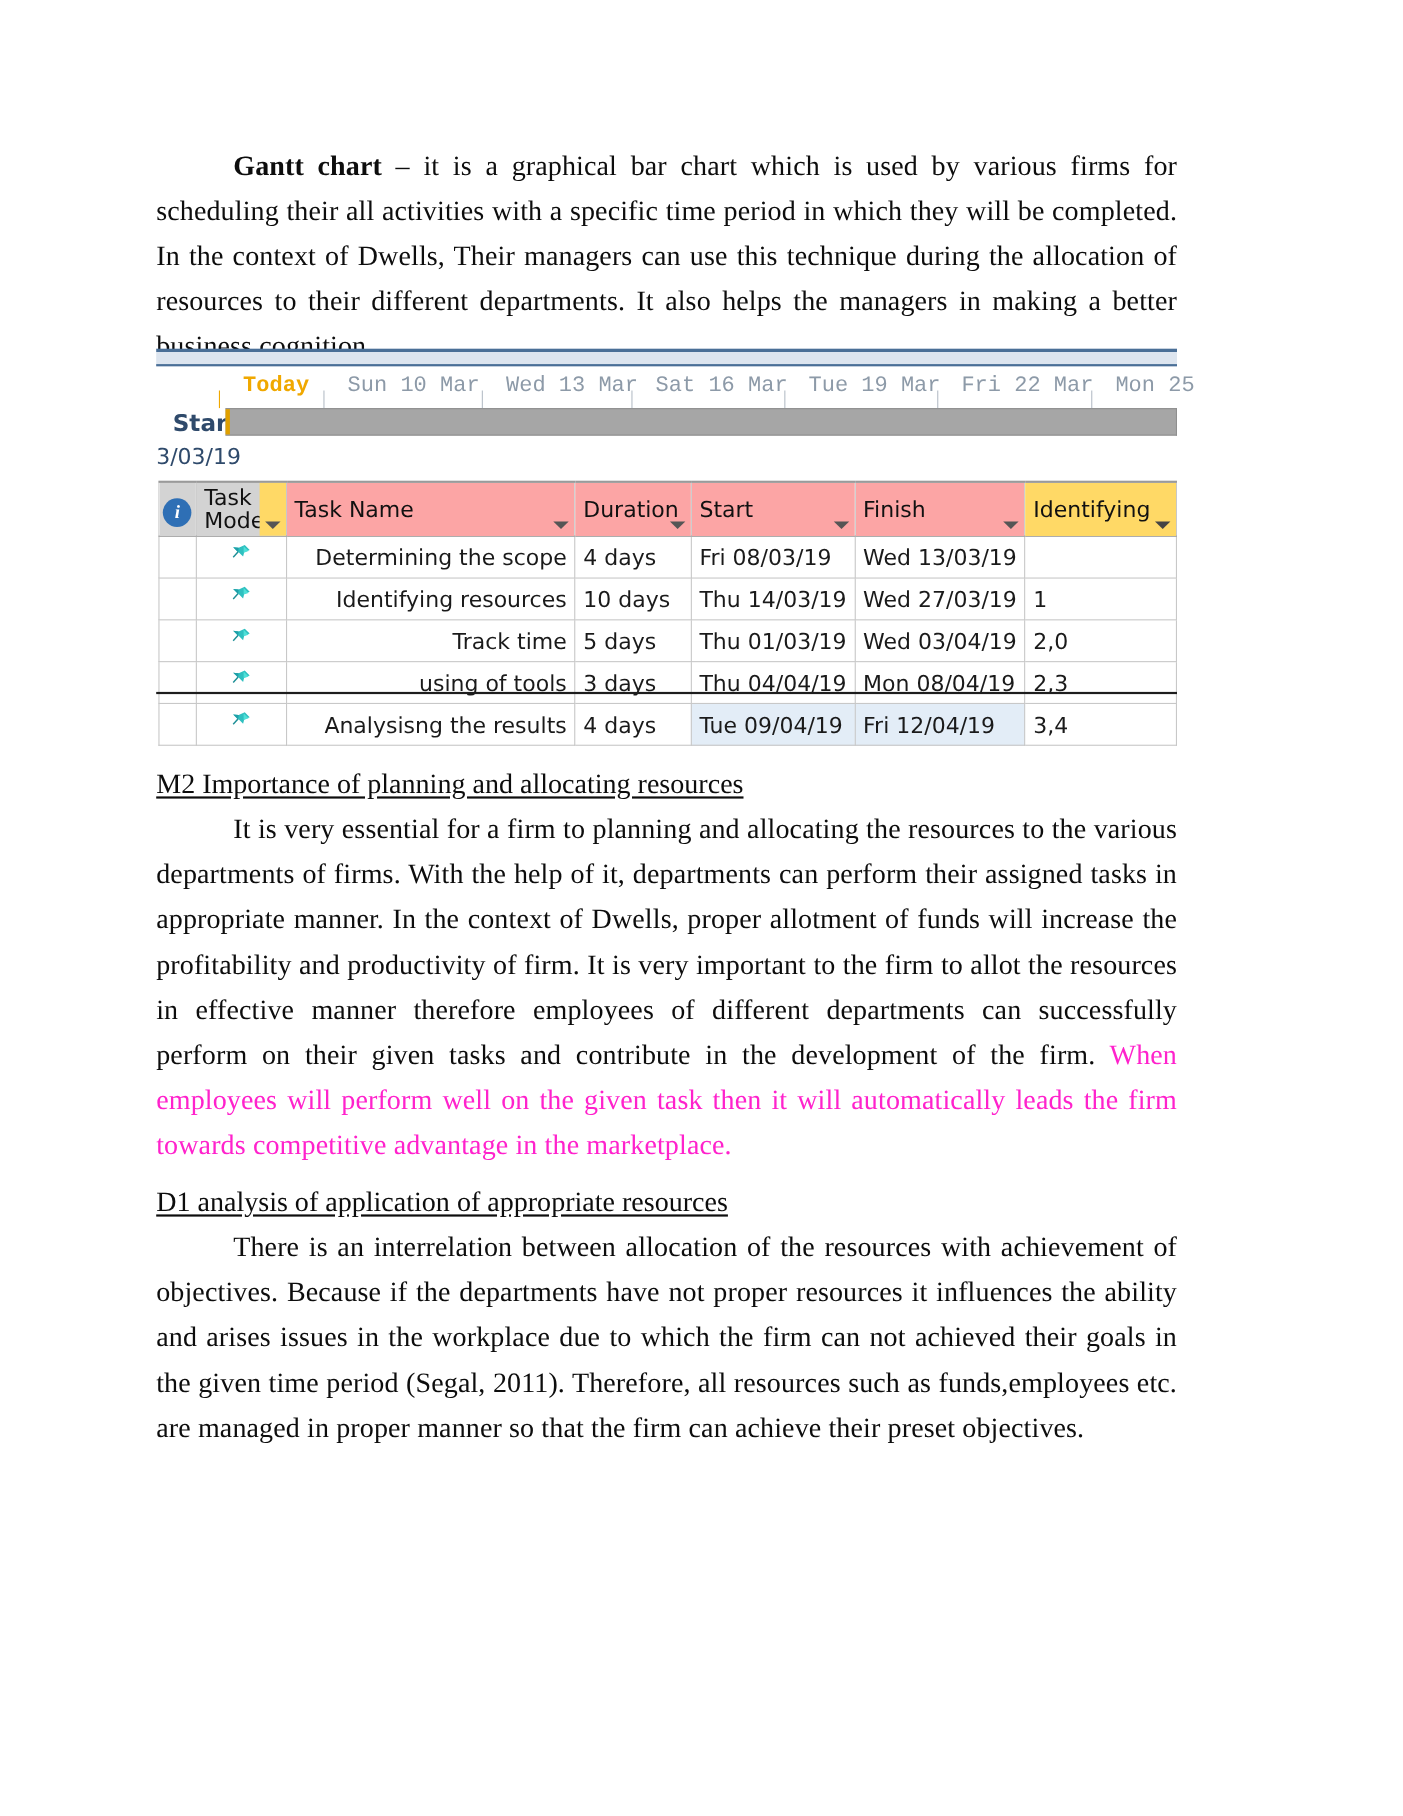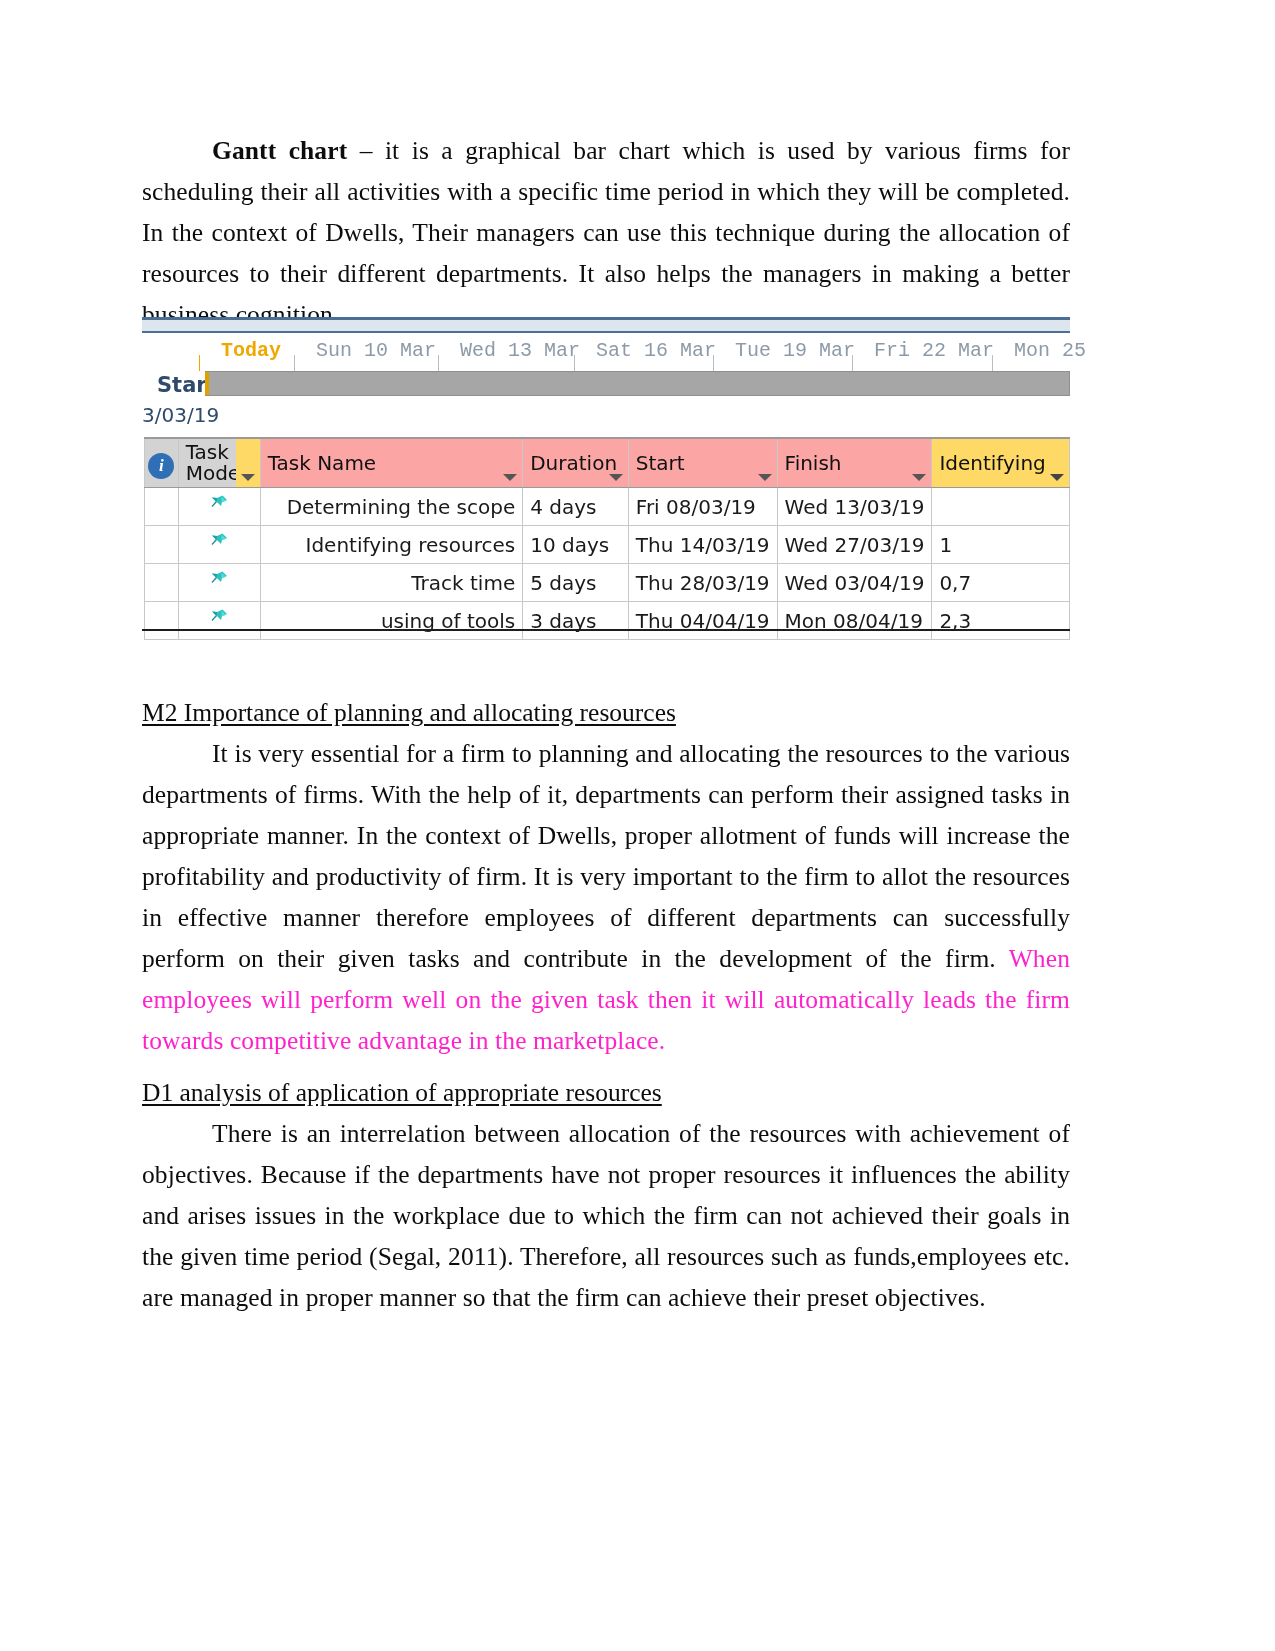--- a/index.html
+++ b/index.html
@@ -375,42 +375,60 @@
               <svg width="22" height="22" viewBox="0 0 22 22">
                 <path d="M14.5 2.5 L19 7 L14 9 L13 13 L8.5 8.5 L4 13.5 L8.5 9 L4 4.5 L9 5 Z" fill="#2fc0c0"></path>
                 <path d="M13.5 3.5 L18 8 L13.5 9.5 Z" fill="#4fe0d8"></path>
                 <path d="M8.5 8.5 L4 13.5" stroke="#1f8f96" stroke-width="1.3" fill="none"></path>
                 <path d="M9 5 L4 4.5 L8.5 9 Z" fill="#1f9fa8"></path>
               </svg>
             </span>
           </td>
           <td class="c-name">Track time</td>
           <td class="c-dur">5 days</td>
-          <td class="c-start">Thu 28/03/19</td>
+          <td class="c-start">Thu 01/03/19</td>
           <td class="c-finish">Wed 03/04/19</td>
-          <td class="c-pred">0,7</td>
+          <td class="c-pred">2,0</td>
         </tr>
         <tr>
           <td class="c-ind"></td>
           <td class="c-mode">
             <span class="pin">
               <svg width="22" height="22" viewBox="0 0 22 22">
                 <path d="M14.5 2.5 L19 7 L14 9 L13 13 L8.5 8.5 L4 13.5 L8.5 9 L4 4.5 L9 5 Z" fill="#2fc0c0"></path>
                 <path d="M13.5 3.5 L18 8 L13.5 9.5 Z" fill="#4fe0d8"></path>
                 <path d="M8.5 8.5 L4 13.5" stroke="#1f8f96" stroke-width="1.3" fill="none"></path>
                 <path d="M9 5 L4 4.5 L8.5 9 Z" fill="#1f9fa8"></path>
               </svg>
             </span>
           </td>
           <td class="c-name">using of tools</td>
           <td class="c-dur">3 days</td>
           <td class="c-start">Thu 04/04/19</td>
           <td class="c-finish">Mon 08/04/19</td>
           <td class="c-pred">2,3</td>
         </tr>
+        <tr class="sel">
+          <td class="c-ind"></td>
+          <td class="c-mode">
+            <span class="pin">
+              <svg width="22" height="22" viewBox="0 0 22 22">
+                <path d="M14.5 2.5 L19 7 L14 9 L13 13 L8.5 8.5 L4 13.5 L8.5 9 L4 4.5 L9 5 Z" fill="#2fc0c0"></path>
+                <path d="M13.5 3.5 L18 8 L13.5 9.5 Z" fill="#4fe0d8"></path>
+                <path d="M8.5 8.5 L4 13.5" stroke="#1f8f96" stroke-width="1.3" fill="none"></path>
+                <path d="M9 5 L4 4.5 L8.5 9 Z" fill="#1f9fa8"></path>
+              </svg>
+            </span>
+          </td>
+          <td class="c-name">Analysisng the results</td>
+          <td class="c-dur">4 days</td>
+          <td class="c-start">Tue 09/04/19</td>
+          <td class="c-finish">Fri 12/04/19</td>
+          <td class="c-pred">3,4</td>
+        </tr>
       </tbody>
     </table>
 
     <div class="table-bottom-rule"></div>
   </div>
 
   <div style="position:absolute; left:142px; top:692px; width:928px;">
     <h2 class="heading">M2 Importance of planning and allocating resources</h2>
     <p class="body-para indent" style="margin-top:0;"><span>It is very essential for a firm to planning and allocating the resources to the various departments of firms. With the help of it, departments can perform their assigned tasks in appropriate manner. In the context of Dwells, proper allotment of funds will increase the profitability and productivity of firm. It is very important to the firm to allot the resources in effective manner therefore employees of different departments can successfully perform on their given tasks and contribute in the development of the firm. </span><span class="magenta">When employees will perform well on the given task then it will automatically leads the firm towards competitive advantage in the marketplace.</span></p>
   </div>

